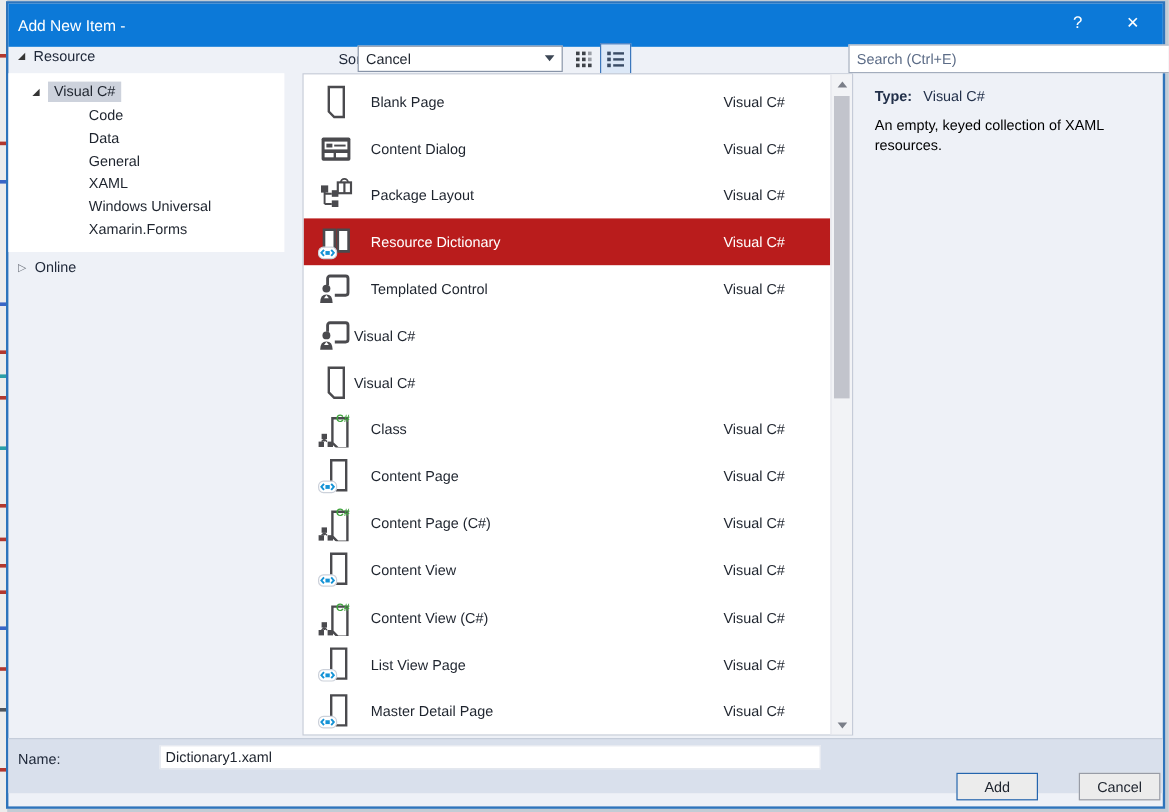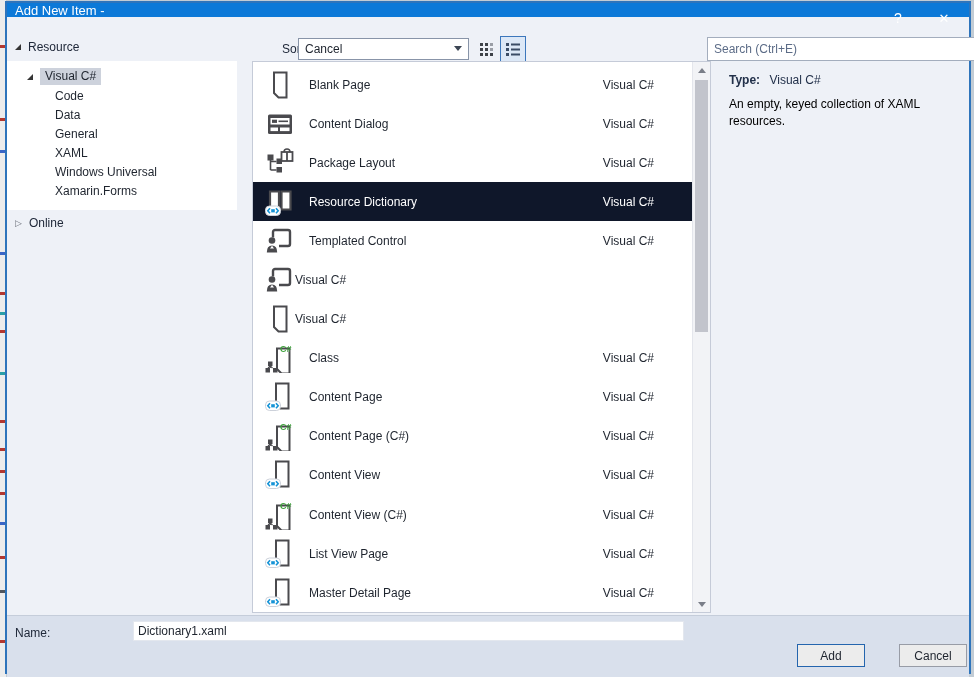--- a/index.html
+++ b/index.html
@@ -13,21 +13,21 @@
   
   #bg-strip { position:absolute; left:0; top:0; width:6px; height:677px; background:#ececec; }
   #bg-strip .speck { position:absolute; left:0; width:5px; height:3px; }
 
   
   .dialog {
     position:absolute; left:5px; top:1px; width:966px; height:673px;
     border:2px solid #2e74bb; background:#eef1f7;
   }
   .titlebar {
-    position:absolute; left:0; top:0; width:962px; height:14px;
+    position:absolute; left:0; top:0; width:962px; height:36px;
     background:#0c79d8; color:#fff; display:flex; align-items:center;
     padding-left:8px; font-size:13px;
   }
   .tb-btn { position:absolute; top:0; height:30px; width:42px; display:flex; align-items:center; justify-content:center; color:#fff; cursor:default; }
   .tb-btn.help { right:50px; font-size:14px; }
   .tb-btn.close { right:4px; font-size:13px; }
 
   
   .installed-row { position:absolute; left:8px; top:37px; display:flex; align-items:center; gap:7px; color:#20293a; }
   .online-row { position:absolute; left:8px; top:213px; display:flex; align-items:center; gap:7px; color:#20293a; }
@@ -56,50 +56,50 @@
   }
   .searchbox input::placeholder { color:#5c6c87; opacity:1; }
   .search-btn { display:flex; align-items:center; gap:2px; padding-right:5px; cursor:default; }
   .search-caret { width:0; height:0; border-left:3.5px solid transparent; border-right:3.5px solid transparent; border-top:4px solid #5a6b85; }
 
   
   .tree-box { position:absolute; left:0; top:58px; width:230px; height:149px; background:#fff; padding-top:6px; }
   .tree-row { height:19px; display:flex; align-items:center; }
   .tree-row .tri-exp { margin-left:20px; margin-right:7px; }
   .tree-root-label { background:#cdd2dc; padding:1px 5px 2px 5px; color:#1e242e; }
-  .tree-child { padding-left:48px; color:#1e242e; }
+  .tree-child { padding-left:67px; color:#1e242e; }
 
   
   .list-panel {
     position:absolute; left:245px; top:58px; width:459px; height:552px;
     background:#fff; border:1px solid #c5cbd8;
   }
   .list-items { position:absolute; left:0; top:0; width:439px; height:550px; padding-top:3px; overflow:hidden; }
   .tpl-row { height:39.1px; display:flex; align-items:center; }
   .tpl-row .ico { width:30px; height:30px; margin-left:12px; flex:0 0 30px; display:flex; align-items:center; justify-content:center; }
   .tpl-row .lbl { margin-left:14px; flex:1; color:#1e242e; }
   .tpl-row .lang { margin-right:38px; color:#1e242e; }
-  .tpl-row.selected { background:#0f172a; }
+  .tpl-row.selected { background:#b91c1c; }
   .tpl-row.selected .lbl, .tpl-row.selected .lang { color:#fff; }
 
   .vscroll { position:absolute; right:0; top:0; width:18px; height:550px; background:#f2f3f6; border-left:1px solid #e4e6ec; }
   .vs-arrow { position:absolute; left:0; width:17px; height:16px; display:flex; align-items:center; justify-content:center; }
   .vs-arrow.up { top:0; }
   .vs-arrow.down { bottom:0; }
   .tri-up { width:0; height:0; border-left:4.5px solid transparent; border-right:4.5px solid transparent; border-bottom:5px solid #7a7e88; }
   .tri-down { width:0; height:0; border-left:4.5px solid transparent; border-right:4.5px solid transparent; border-top:5px solid #7a7e88; }
   .vs-thumb { position:absolute; left:2px; top:18px; width:13px; height:252px; background:#c2c4cc; }
 
   
   .type-row { position:absolute; left:722px; top:70px; color:#22304a; }
   .type-row b { margin-right:6px; }
   .desc { position:absolute; left:722px; top:93px; width:238px; line-height:17px; color:#000000; }
 
   
-  .bottombar { position:absolute; left:0; top:612px; width:962px; height:63px; background:#d9e0ec; border-top:1px solid #c5cdda; }
+  .bottombar { position:absolute; left:0; top:612px; width:962px; height:46px; background:#d9e0ec; border-top:1px solid #c5cdda; }
   .name-label { position:absolute; left:8px; top:10px; color:#20293a; }
   .name-input {
     position:absolute; left:126px; top:5px; width:551px; height:20px;
     border:1px solid #e3e7ee; background:#fff; padding-left:4px;
     font-family:"Liberation Sans", sans-serif; font-size:12px; color:#1e242e; outline:none;
   }
   .btn {
     position:absolute; top:28px; width:68px; height:23px; background:#ececec;
     display:flex; align-items:center; justify-content:center; color:#1e242e; cursor:default;
   }

